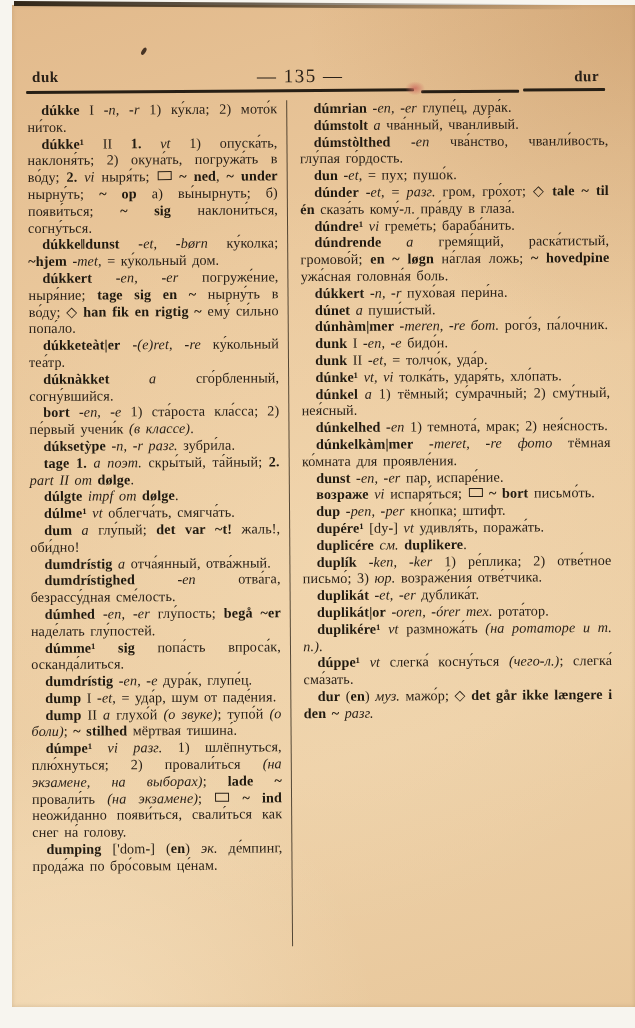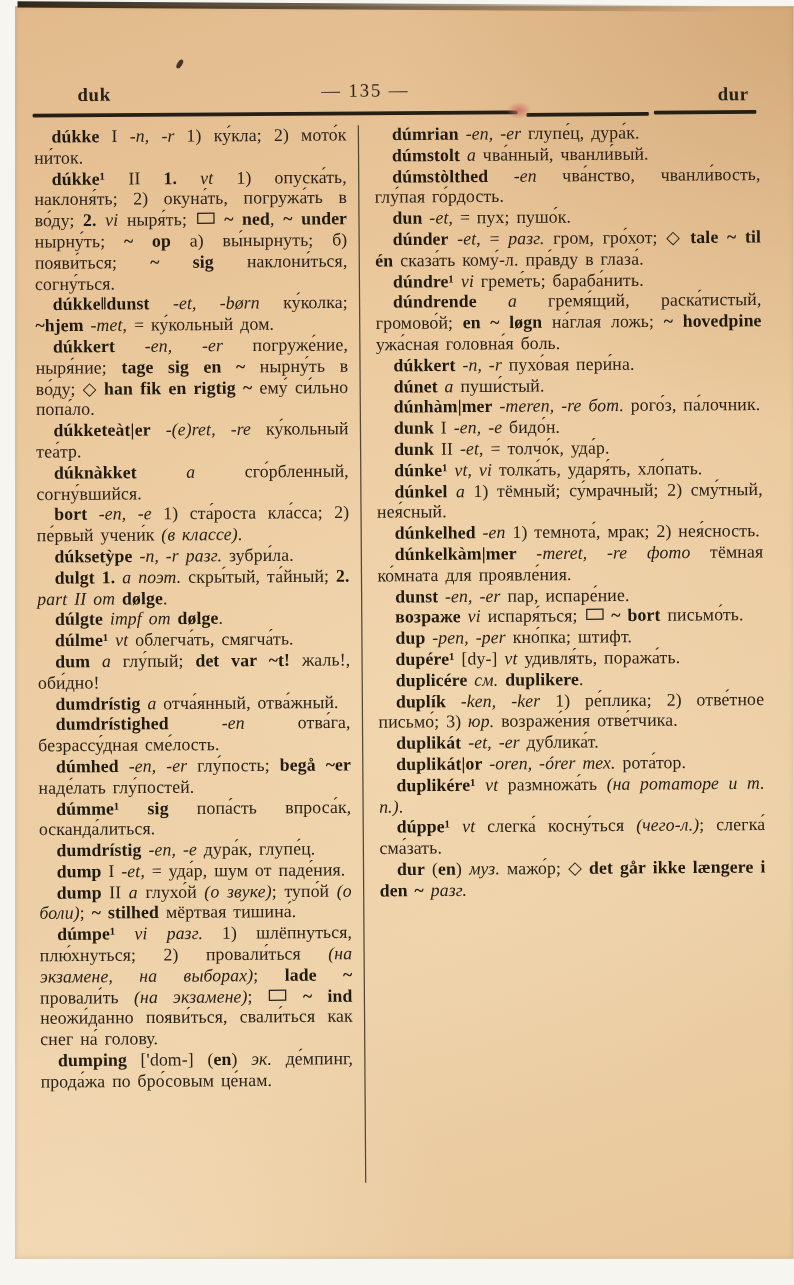--- a/index.html
+++ b/index.html
@@ -17,23 +17,23 @@
       linear-gradient(163deg,#e2ba8c 0%,#eac89c 28%,#edd0a7 72%,#e8c79b 100%);
     box-shadow:0 0 4px rgba(120,90,50,.25) inset;
   }
   .scan-top{
     position:absolute;left:2px;top:-4px;width:600px;height:5px;
     background:linear-gradient(90deg,#312617 0%,rgba(60,46,28,.75) 40%,rgba(60,46,28,0) 95%);
     transform:rotate(0.35deg);transform-origin:left center;
   }
   .content{position:absolute;inset:0;transform:rotate(-0.4deg);transform-origin:50% 50%;color:#2a2118;}
   .catch{position:absolute;font-size:15px;font-weight:bold;letter-spacing:.5px;}
-  .catch-left{left:23px;top:62px;margin-left:30px;}
+  .catch-left{left:23px;top:62px;}
   .catch-right{right:33px;top:65px;}
-  .pageno{position:absolute;left:248px;top:60px;font-size:15px;letter-spacing:1.5px;}
+  .pageno{position:absolute;left:248px;top:60px;font-size:19px;letter-spacing:1.5px;}
   .rule{position:absolute;height:2.5px;background:#271f15;border-radius:1px;}
   .rule-a{left:17px;width:388px;top:84px;}
   .rule-b{left:412px;width:98px;top:86px;}
   .rule-c{left:514px;width:82px;top:85px;}
   .pink-mark{
     position:absolute;left:396px;top:77px;width:20px;height:14px;border-radius:50%;
     background:radial-gradient(closest-side,rgba(205,110,96,.85),rgba(205,110,96,0));
   }
   .speck{position:absolute;left:133px;top:41px;width:4px;height:8px;background:#473425;border-radius:50%;transform:rotate(32deg);}
   .cols{position:absolute;left:18px;top:95px;width:581px;display:flex;align-items:flex-start;}
@@ -67,21 +67,21 @@
     <div class="cols">
       <div class="col-a" id="col-left">
           <p class="entry"><span class="s-b">dúkke</span><span class="s-r"> I </span><span class="s-i">-n, -r</span><span class="s-r"> 1) ку́кла; 2) мото́к ни́ток.</span></p>
           <p class="entry"><span class="s-b">dúkke¹</span><span class="s-r"> II </span><span class="s-b">1. </span><span class="s-i">vt</span><span class="s-r"> 1) опуска́ть, наклоня́ть; 2) окуна́ть, погружа́ть в во́ду; </span><span class="s-b">2. </span><span class="s-i">vi</span><span class="s-r"> ныря́ть; </span><span class="sym-box"></span><span class="s-r"> </span><span class="s-b">~ ned</span><span class="s-r">, </span><span class="s-b">~ under</span><span class="s-r"> нырну́ть; </span><span class="s-b">~ op</span><span class="s-r"> а) вы́нырнуть; б) появи́ться; </span><span class="s-b">~ sig</span><span class="s-r"> наклони́ться, согну́ться.</span></p>
           <p class="entry"><span class="s-b">dúkke‖dunst</span><span class="s-r"> </span><span class="s-i">-et, -børn</span><span class="s-r"> ку́колка; </span><span class="s-b">~hjem</span><span class="s-r"> </span><span class="s-i">-met</span><span class="s-r">, = ку́кольный дом.</span></p>
           <p class="entry"><span class="s-b">dúkkert</span><span class="s-r"> </span><span class="s-i">-en, -er</span><span class="s-r"> погруже́ние, ныря́ние; </span><span class="s-b">tage sig en ~</span><span class="s-r"> нырну́ть в во́ду; ◇ </span><span class="s-b">han fik en rigtig ~</span><span class="s-r"> ему́ си́льно попа́ло.</span></p>
           <p class="entry"><span class="s-b">dúkketeàt|er</span><span class="s-r"> </span><span class="s-i">-(e)ret, -re</span><span class="s-r"> ку́кольный теа́тр.</span></p>
           <p class="entry"><span class="s-b">dúknàkket</span><span class="s-r"> </span><span class="s-i">a</span><span class="s-r"> сго́рбленный, согну́вшийся.</span></p>
           <p class="entry"><span class="s-b">bort</span><span class="s-r"> </span><span class="s-i">-en, -e</span><span class="s-r"> 1) ста́роста кла́сса; 2) пе́рвый учени́к </span><span class="s-i">(в классе)</span><span class="s-r">.</span></p>
           <p class="entry"><span class="s-b">dúksetỳpe</span><span class="s-r"> </span><span class="s-i">-n, -r разг.</span><span class="s-r"> зубри́ла.</span></p>
-          <p class="entry"><span class="s-b">dulgt</span><span class="s-r"> </span><span class="s-b">1.</span><span class="s-r"> </span><span class="s-i">a поэт.</span><span class="s-r"> скры́тый, та́йный; </span><span class="s-b">2.</span><span class="s-r"> </span><span class="s-i">part II om</span><span class="s-r"> </span><span class="s-b">dølge</span><span class="s-r">.</span></p>
+          <p class="entry"><span class="s-b">tage</span><span class="s-r"> </span><span class="s-b">1.</span><span class="s-r"> </span><span class="s-i">a поэт.</span><span class="s-r"> скры́тый, та́йный; </span><span class="s-b">2.</span><span class="s-r"> </span><span class="s-i">part II om</span><span class="s-r"> </span><span class="s-b">dølge</span><span class="s-r">.</span></p>
           <p class="entry"><span class="s-b">dúlgte</span><span class="s-r"> </span><span class="s-i">impf om</span><span class="s-r"> </span><span class="s-b">dølge</span><span class="s-r">.</span></p>
           <p class="entry"><span class="s-b">dúlme¹</span><span class="s-r"> </span><span class="s-i">vt</span><span class="s-r"> облегча́ть, смягча́ть.</span></p>
           <p class="entry"><span class="s-b">dum</span><span class="s-r"> </span><span class="s-i">a</span><span class="s-r"> глу́пый; </span><span class="s-b">det var ~t!</span><span class="s-r"> жаль!, оби́дно!</span></p>
           <p class="entry"><span class="s-b">dumdrístig</span><span class="s-r"> </span><span class="s-i">a</span><span class="s-r"> отча́янный, отва́жный.</span></p>
           <p class="entry"><span class="s-b">dumdrístighed</span><span class="s-r"> </span><span class="s-i">-en</span><span class="s-r"> отва́га, безрассу́дная сме́лость.</span></p>
           <p class="entry"><span class="s-b">dúmhed</span><span class="s-r"> </span><span class="s-i">-en, -er</span><span class="s-r"> глу́пость; </span><span class="s-b">begå ~er</span><span class="s-r"> наде́лать глу́постей.</span></p>
           <p class="entry"><span class="s-b">dúmme¹ sig</span><span class="s-r"> попа́сть впроса́к, осканда́литься.</span></p>
           <p class="entry"><span class="s-b">dumdrístig</span><span class="s-r"> </span><span class="s-i">-en, -e</span><span class="s-r"> дура́к, глупе́ц.</span></p>
           <p class="entry"><span class="s-b">dump</span><span class="s-r"> I </span><span class="s-i">-et</span><span class="s-r">, = уда́р, шум от паде́ния.</span></p>
           <p class="entry"><span class="s-b">dump</span><span class="s-r"> II </span><span class="s-i">a</span><span class="s-r"> глухо́й </span><span class="s-i">(о звуке)</span><span class="s-r">; тупо́й </span><span class="s-i">(о боли)</span><span class="s-r">; </span><span class="s-b">~ stilhed</span><span class="s-r"> мёртвая тишина́.</span></p>

